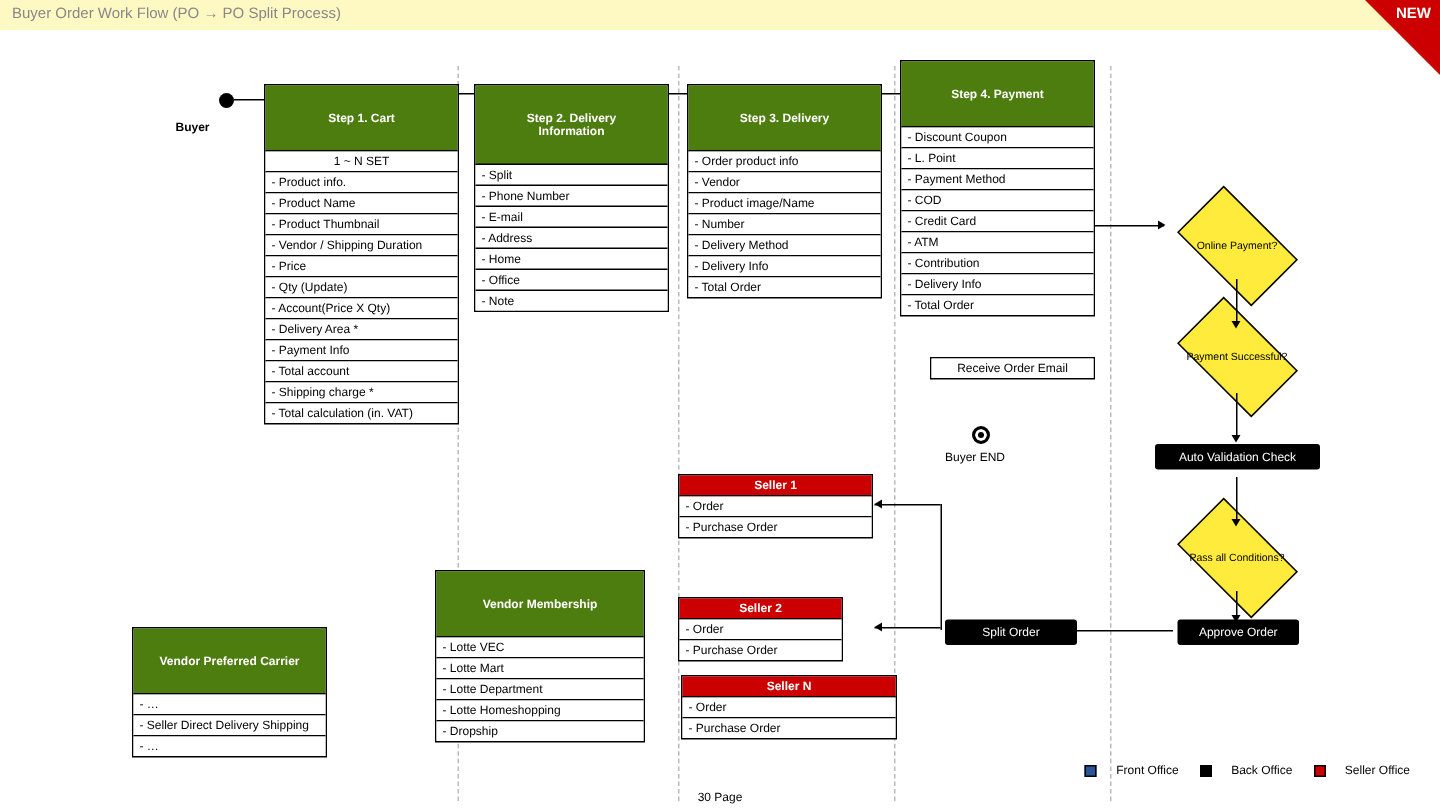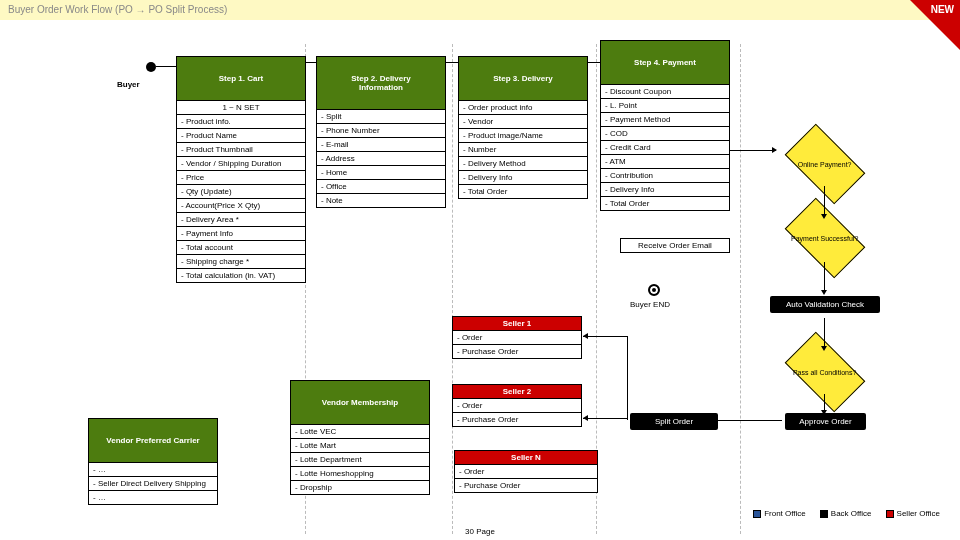--- a/index.html
+++ b/index.html
@@ -19,21 +19,21 @@
 .blackbox{position:absolute;background:#000;color:#fff;padding:4px 8px;font-size:8px;text-align:center;border-radius:2px}
 .start-dot{position:absolute;width:10px;height:10px;background:#000;border-radius:50%}
 .end-dot{position:absolute;width:12px;height:12px;background:#000;border-radius:50%;border:2px solid #000;box-shadow:0 0 0 2px #fff inset}
 .small-label{position:absolute;font-size:8px}
 .line{position:absolute;background:#000}
 .dashline-v{position:absolute;width:0;border-left:1px dashed #bbb;top:24px;height:490px}
 .arrow-r{position:absolute;width:0;height:0;border-top:3px solid transparent;border-bottom:3px solid transparent;border-left:5px solid #000}
 .arrow-l{position:absolute;width:0;height:0;border-top:3px solid transparent;border-bottom:3px solid transparent;border-right:5px solid #000}
 .arrow-d{position:absolute;width:0;height:0;border-left:3px solid transparent;border-right:3px solid transparent;border-top:5px solid #000}
 .legend{position:absolute;bottom:22px;right:20px;display:flex;gap:14px;font-size:8px;align-items:center}
-.legend-item{display:flex;align-items:center;gap:3px}
+.legend-item{display:flex;align-items:center;gap:13px}
 .sq{width:8px;height:8px;border:1px solid #000}
 .pagenum{position:absolute;bottom:4px;left:50%;transform:translateX(-50%);font-size:8px}
 </style>
 </head>
 <body>
 
 <div class="title-bar">
   <span>Buyer Order Work Flow (PO → PO Split Process)</span>
 </div>
 <div class="new-badge">
@@ -123,21 +123,21 @@
 </div>
 
 <div class="end-dot" style="left:648px;top:264px"></div>
 <div class="small-label" style="left:630px;top:280px">Buyer END</div>
 
 <div class="block" style="left:452px;top:296px;width:130px">
   <div class="seller-head">Seller 1</div>
   <div class="block-row">- Order</div>
   <div class="block-row">- Purchase Order</div>
 </div>
-<div class="block" style="left:452px;top:364px;width:130px">
+<div class="block" style="left:452px;top:378px;width:110px">
   <div class="seller-head">Seller 2</div>
   <div class="block-row">- Order</div>
   <div class="block-row">- Purchase Order</div>
 </div>
 <div class="block" style="left:454px;top:430px;width:144px">
   <div class="seller-head">Seller N</div>
   <div class="block-row">- Order</div>
   <div class="block-row">- Purchase Order</div>
 </div>
 

